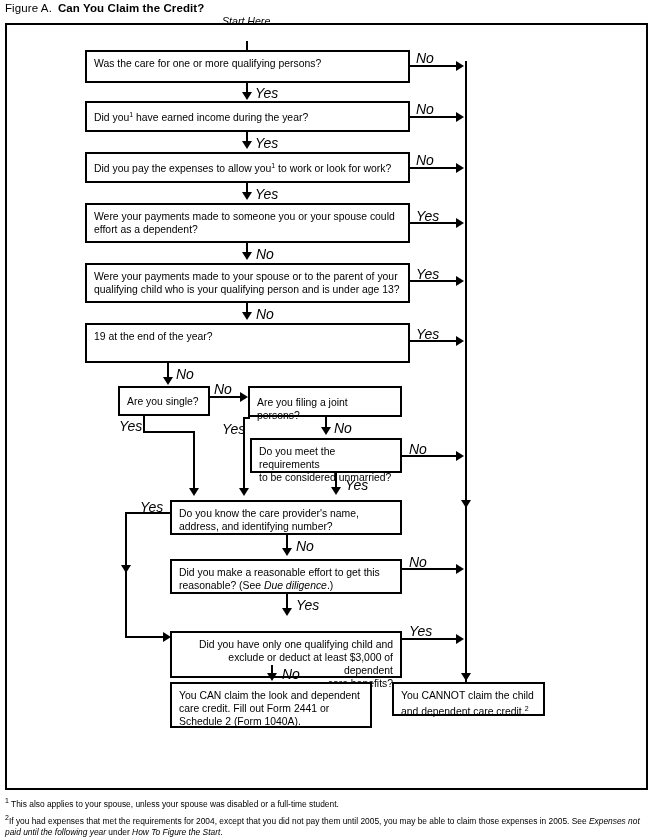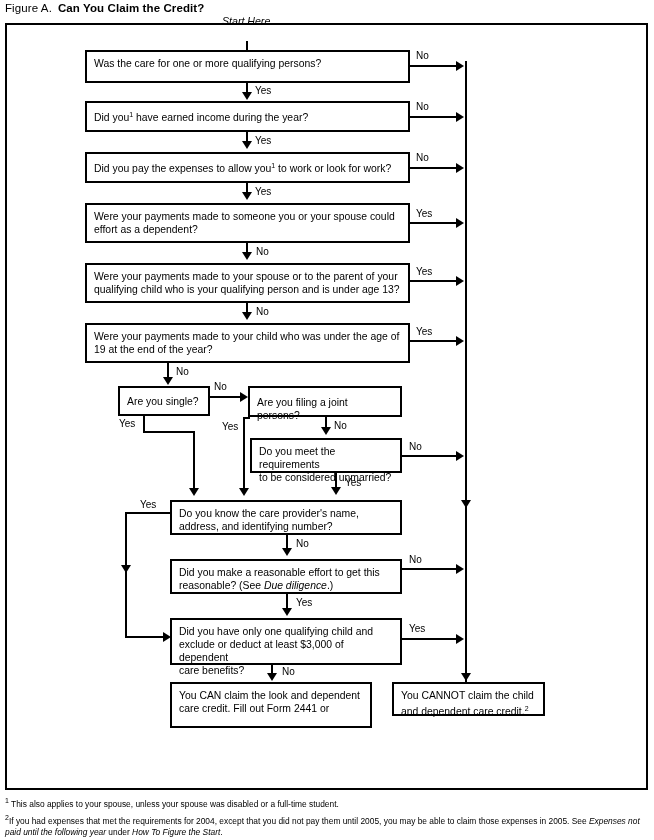--- a/index.html
+++ b/index.html
@@ -17,21 +17,21 @@
 
   
   .box{position:absolute;box-sizing:border-box;border:1.6px solid #000;background:#fff;
        font-size:10.4px;line-height:13px;padding:5px 7px 4px 7px;}
   .box.thick{border-width:2px;}
 
   
   .startlabel{position:absolute;font-style:italic;font-size:10.6px;}
 
   
-  .lbl{position:absolute;font-size:10px;white-space:nowrap;}
+  .lbl{position:absolute;font-style:italic;font-size:14px;white-space:nowrap;}
 
   
   .h{position:absolute;background:#000;height:2px;}
   .v{position:absolute;background:#000;width:2px;}
   .h1{position:absolute;background:#000;height:1.6px;}
   .v1{position:absolute;background:#000;width:1.6px;}
 
   
   .adown{position:absolute;width:0;height:0;border-left:5px solid transparent;
          border-right:5px solid transparent;border-top:8px solid #000;}
@@ -106,21 +106,20 @@
     <div>qualifying child who is your qualifying person and is under age 13?</div>
   </div>
   <div class="h" style="left:410px;top:280px;width:48px;"></div>
   <div class="aright" style="left:456px;top:276px;"></div>
   <div class="lbl" style="left:416px;top:266px;">Yes</div>
   <div class="v" style="left:246px;top:303px;height:11px;"></div>
   <div class="adown" style="left:242px;top:312px;"></div>
   <div class="lbl" style="left:256px;top:306px;">No</div>
 
   <div class="box thick" style="left:85px;top:323px;width:325px;height:40px;">
-    <div>Were your payments made to your child who was under the age of</div>
     <div>19 at the end of the year?</div>
   </div>
   <div class="h1" style="left:410px;top:340px;width:48px;"></div>
   <div class="aright" style="left:456px;top:336px;"></div>
   <div class="lbl" style="left:416px;top:326px;">Yes</div>
 
   <div class="v" style="left:167px;top:363px;height:17px;"></div>
   <div class="adown" style="left:163px;top:377px;"></div>
   <div class="lbl" style="left:176px;top:366px;">No</div>
 
@@ -186,35 +185,36 @@
     <div>Did you make a reasonable effort to get this</div>
     <div><span>reasonable? (See </span><i>Due diligence</i><span>.)</span></div>
   </div>
   <div class="h1" style="left:402px;top:568px;width:56px;"></div>
   <div class="aright" style="left:456px;top:564px;"></div>
   <div class="lbl" style="left:409px;top:554px;">No</div>
   <div class="v" style="left:286px;top:594px;height:16px;"></div>
   <div class="adown" style="left:282px;top:608px;"></div>
   <div class="lbl" style="left:296px;top:597px;">Yes</div>
 
-  <div class="box thick" style="left:170px;top:618px;width:232px;height:47px;">
+  <div class="box thick" style="left:170px;top:631px;width:232px;height:47px;text-align:right;">
     <div>Did you have only one qualifying child and</div>
     <div>exclude or deduct at least $3,000 of dependent</div>
     <div>care benefits?</div>
   </div>
   <div class="h1" style="left:402px;top:638px;width:56px;"></div>
   <div class="aright" style="left:456px;top:634px;"></div>
   <div class="lbl" style="left:409px;top:623px;">Yes</div>
   <div class="v" style="left:271px;top:665px;height:11px;"></div>
   <div class="adown" style="left:267px;top:673px;"></div>
   <div class="lbl" style="left:282px;top:666px;">No</div>
 
   <div class="box thick" style="left:170px;top:682px;width:202px;height:46px;">
     <div>You CAN claim the look and dependent</div>
     <div>care credit. Fill out Form 2441 or</div>
+    <div>Schedule 2 (Form 1040A).</div>
   </div>
 
   <div class="box thick" style="left:392px;top:682px;width:153px;height:34px;">
     <div>You CANNOT claim the child</div>
     <div><span>and dependent care credit.</span><span class="supnum">2</span></div>
   </div>
 
   <div class="fn" style="left:5px;top:795px;width:640px;">
     <sup>1</sup>
     <span>This also applies to your spouse, unless your spouse was disabled or a full-time student.</span>

